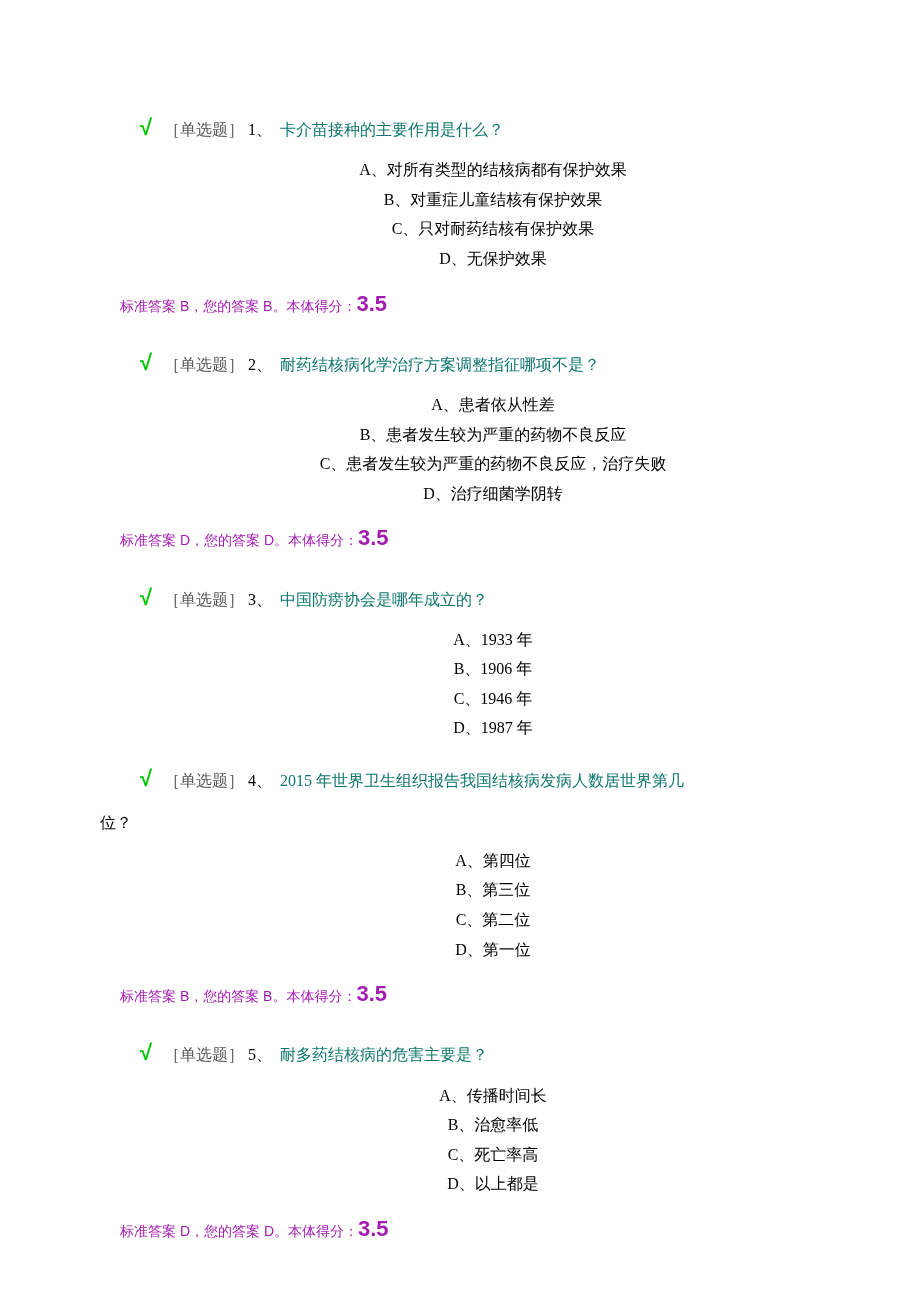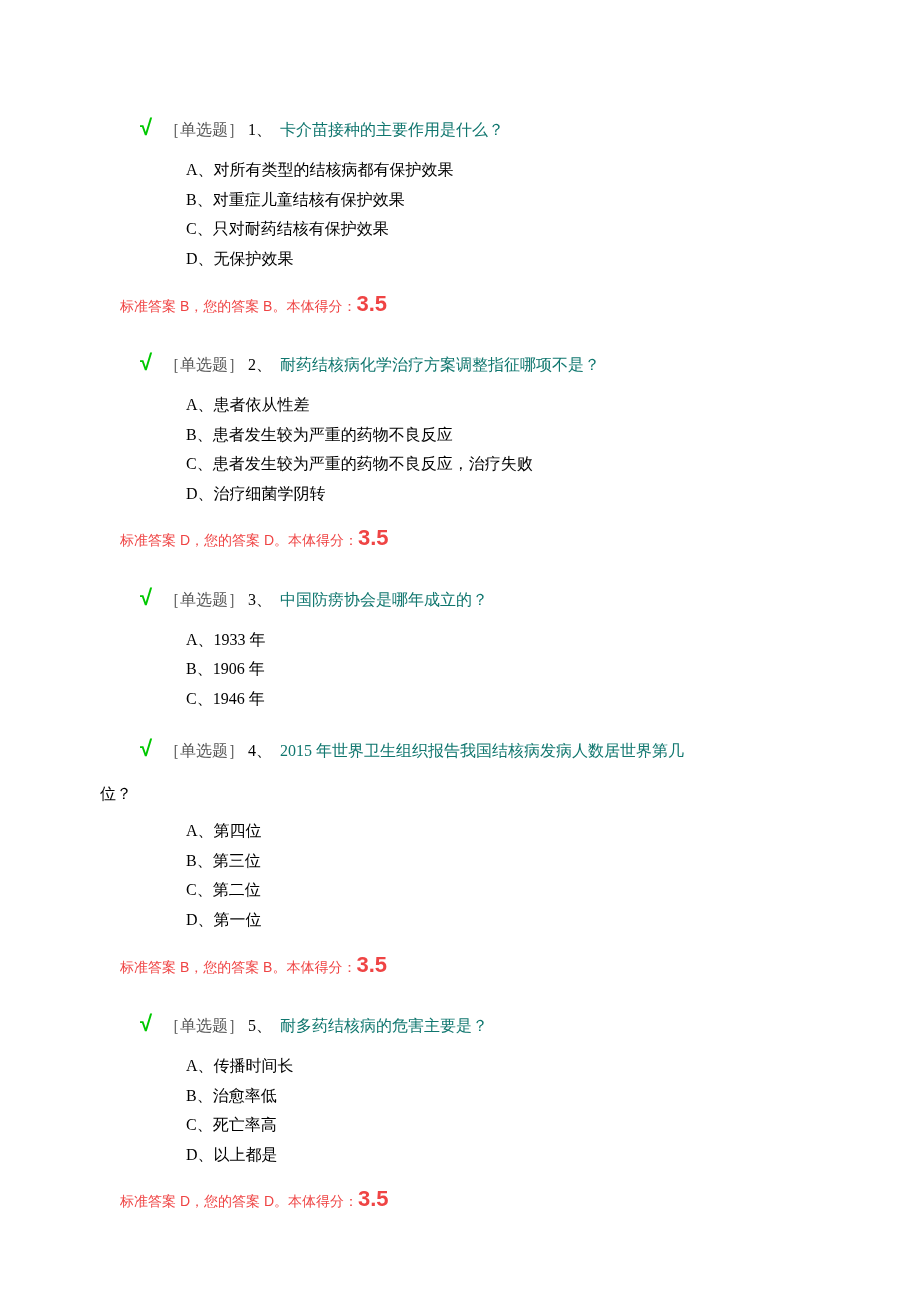--- a/index.html
+++ b/index.html
@@ -36,23 +36,24 @@
   }
   .qtext {
     color: #0f766e;
   }
   .options {
     margin-left: 66px;
     margin-bottom: 14px;
   }
   .option {
     margin-bottom: 4px;
+    text-align: center;
   }
   .answer-line {
-    color: #ef4444;
+    color: #a21caf;
     font-family: "Microsoft YaHei", "SimSun", sans-serif;
     font-size: 14px;
     margin-bottom: 24px;
   }
   .answer-line .score {
     font-size: 22px;
     font-weight: bold;
   }
   .wrap-question .qtext {
     line-height: 2.2;
@@ -112,20 +113,21 @@
     <span>
       <span class="tag">［单选题］</span>
       <span class="qnum">3、</span>
       <span class="qtext">中国防痨协会是哪年成立的？</span>
     </span>
   </div>
   <div class="options">
     <div class="option">A、1933 年</div>
     <div class="option">B、1906 年</div>
     <div class="option">C、1946 年</div>
+    <div class="option">D、1987 年</div>
   </div>
 </div>
 
 <div class="question-block wrap-question">
   <div class="question-header">
     <span class="check-icon">√</span>
     <span>
       <span class="tag">［单选题］</span>
       <span class="qnum">4、</span>
       <span class="qtext">2015 年世界卫生组织报告我国结核病发病人数居世界第几</span>

